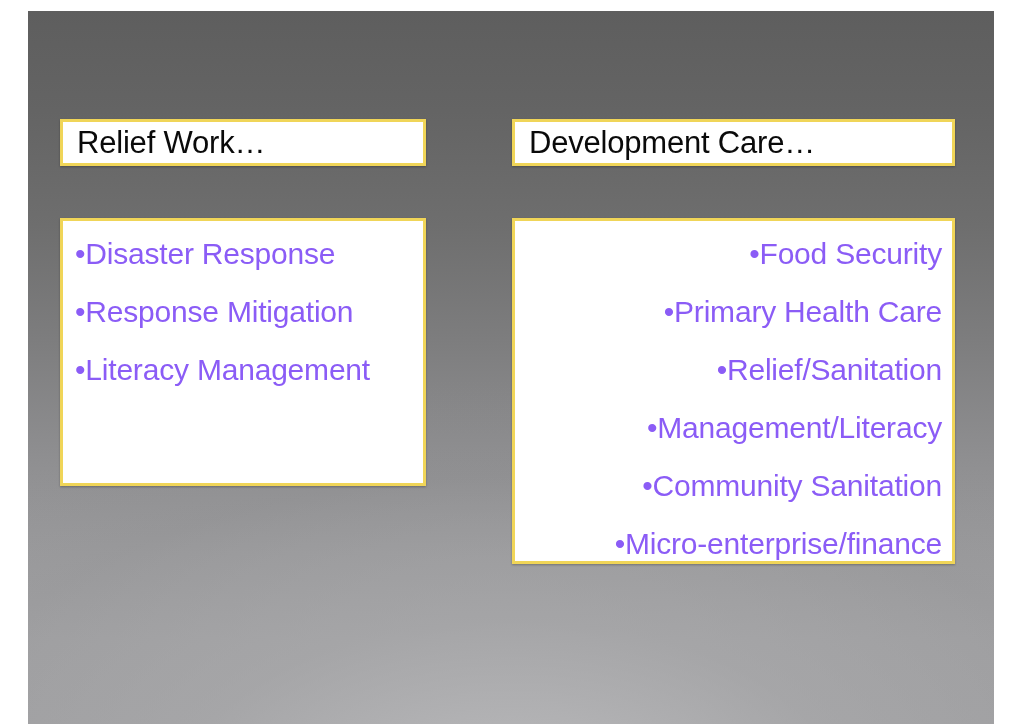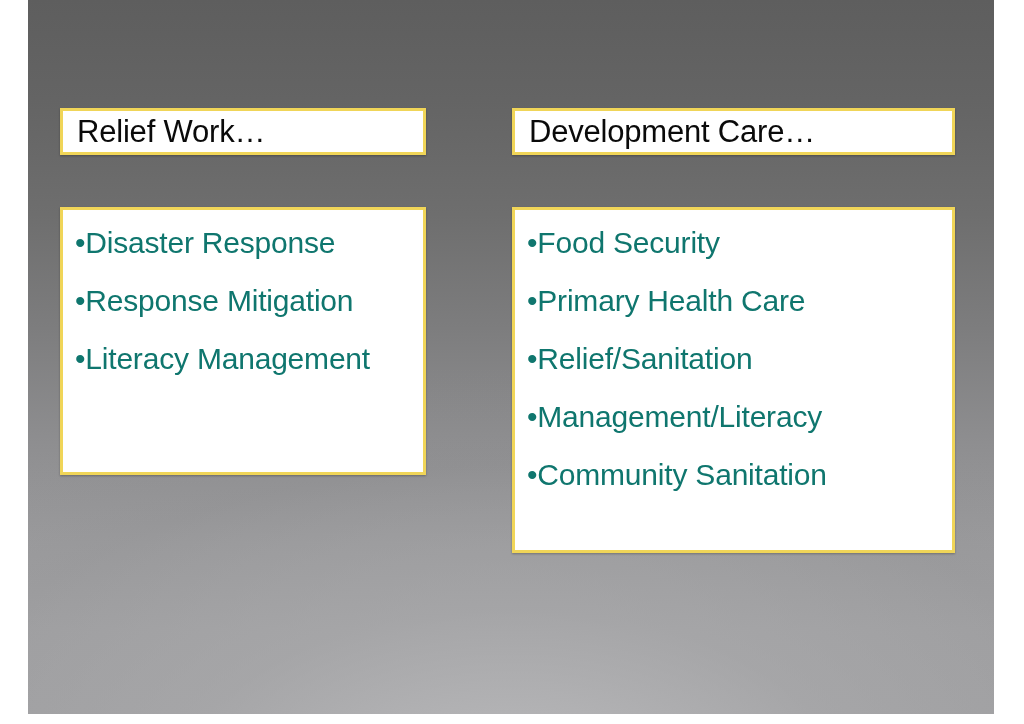--- a/index.html
+++ b/index.html
@@ -10,21 +10,21 @@
   body {
     width: 1024px;
     height: 724px;
     overflow: hidden;
     font-family: "Liberation Sans", sans-serif;
   }
 
   #slide-canvas {
     position: absolute;
     left: 0;
-    top: 0;
+    top: 11px;
     width: 1024px;
     height: 524px;
     background: #ffffff;
   }
 
   
   #slide-background {
     position: absolute;
     left: 28px;
     top: 0px;
@@ -70,36 +70,36 @@
   }
 
   .list-panel {
     padding: 14px 10px 12px 12px;
   }
 
   .bullet-line {
     display: block;
     font-size: 30px;
     line-height: 38px;
-    color: #0f766e;
+    color: #8b5cf6;
     letter-spacing: -0.2px;
     margin-bottom: 20px;
     white-space: pre-wrap;
   }
   .bullet-line:last-child {
     margin-bottom: 0;
   }
 
   
   #relief-header-panel   { left: 60px;  top: 108px; width: 366px; height: 47px; }
   #relief-list-panel     { left: 60px;  top: 207px; width: 366px; height: 268px; }
 
   
   #development-header-panel { left: 512px; top: 108px; width: 443px; height: 47px; }
-  #development-list-panel   { left: 512px; top: 207px; width: 443px; height: 346px; }
+  #development-list-panel   { left: 512px; top: 207px; width: 443px; height: 346px; text-align: right; }
 </style>
 </head>
 <body>
 
 <div id="slide-canvas">
 
   <div id="slide-background"></div>
 
   <div class="panel header-panel" id="relief-header-panel">
     <span class="header-text">Relief Work…</span>
@@ -114,15 +114,16 @@
   <div class="panel header-panel" id="development-header-panel">
     <span class="header-text">Development Care…</span>
   </div>
 
   <div class="panel list-panel" id="development-list-panel">
     <span class="bullet-line">•Food Security</span>
     <span class="bullet-line">•Primary Health Care</span>
     <span class="bullet-line">•Relief/Sanitation</span>
     <span class="bullet-line">•Management/Literacy</span>
     <span class="bullet-line">•Community Sanitation</span>
+    <span class="bullet-line">•Micro-enterprise/finance</span>
   </div>
 
 </div>
 
 </body></html>

